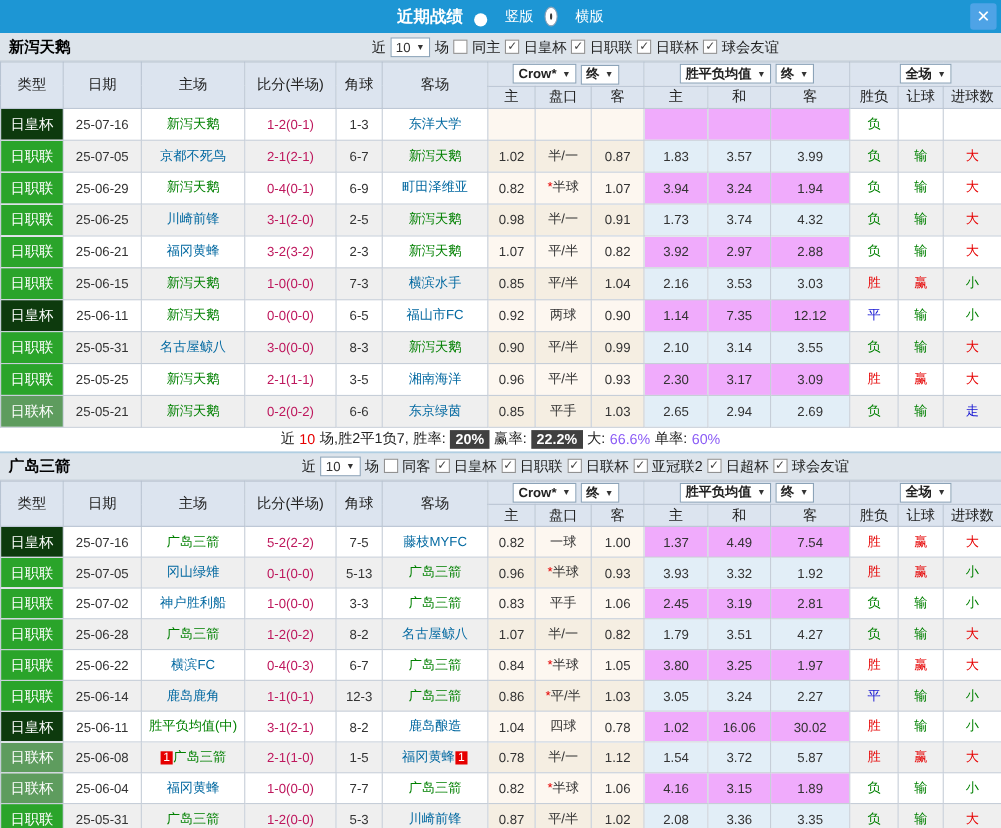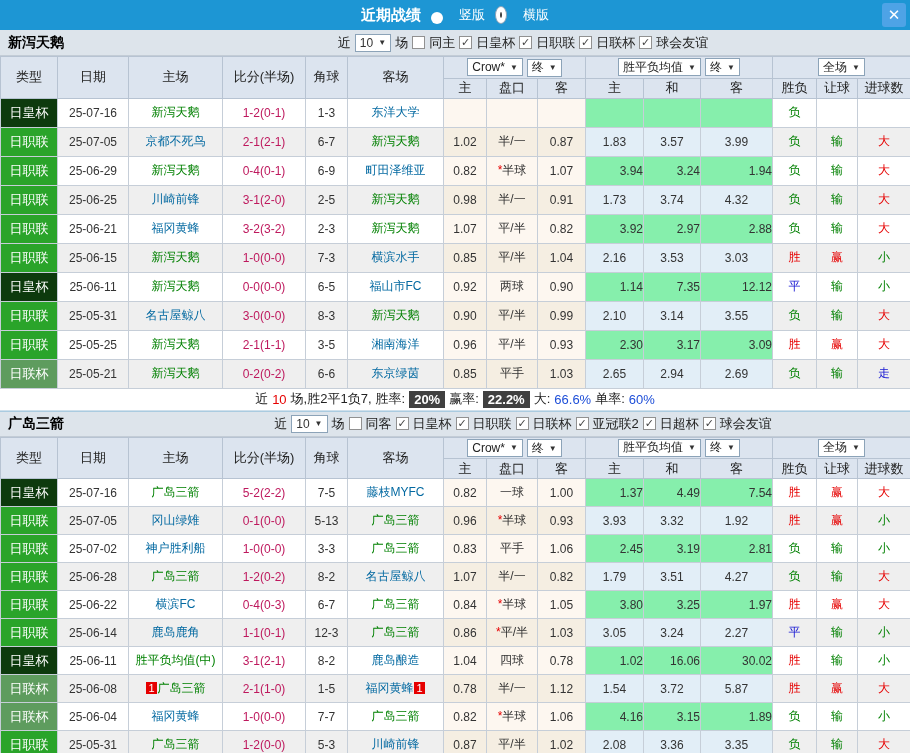--- a/index.html
+++ b/index.html
@@ -36,46 +36,46 @@
   }
   .sel .arr { font-size: 8px; color: #333; }
   .cb { width: 13px; height: 13px; border: 1px solid #919191; background: #fff; display: inline-flex;
         align-items: center; justify-content: center; font-size: 11px; line-height: 11px; color: #444; cursor: pointer; }
   .flabel { color: #222; }
   
   table { border-collapse: collapse; table-layout: fixed; width: 910px; font-size: 12px; }
   th, td { border: 1px solid #c6ced8; text-align: center; overflow: hidden; white-space: nowrap; }
   thead th { background: #dce4ef; font-weight: normal; font-size: 13px; color: #222; height: 20px; border-color: #b7c3d2; }
   thead .ghead { padding: 1px 0; }
-  thead .ghead .sel { margin: 0 2px; }
+  thead .ghead .sel { margin: 0 2px; font-weight: bold; }
   tbody tr { height: 29px; }
   .t2 tbody tr { height: 28px; }
   tbody tr.even td { background: #efefef; }
   tbody tr.odd  td { background: #ffffff; }
   td.c-type { color: #fff; font-size: 13px; }
   td.tk-cup   { background: #0d3a0d !important; }
   td.tk-lg    { background: #2aa42a !important; }
   td.tk-lcup  { background: #5e9c5e !important; }
   tr.odd  td.c-odds { background: #fdf7f0; }
   tr.even td.c-odds { background: #f5eee2; }
-  tr.odd  td.c-avg  { background: #86efac; text-align: right; }
+  tr.odd  td.c-avg  { background: #f0abfc; }
   tr.even td.c-avg  { background: #e2eef7; }
   .team-green { color: #008000; }
   .team-plain { color: #0369a1; }
   .score { color: #be185d; }
   .res-r { color: #e60000; } .res-g { color: #008000; } .res-b { color: #1414d2; }
   .star { color: #e60000; }
   .badge1 { background: #e60000; color: #fff; font-size: 11px; padding: 0 2px; margin: 0 1px; }
   
   .summary {
     height: 22px; display: flex; align-items: center; justify-content: center; gap: 4px;
     font-size: 13px; color: #222; background: #fff; border-bottom: 1px solid #cfe0ec;
   }
   .summary .red { color: #e60000; }
-  .summary .blue { color: #1d4ed8; }
+  .summary .blue { color: #8b5cf6; }
   .gbadge { background: #404040; color: #fff; font-weight: bold; padding: 1px 5px; }
 </style>
 </head>
 <body>
 
 <div class="titlebar">
   <span class="title">近期战绩</span>
   <span class="radio-opt">
     <span class="radio"></span>
     <span>竖版</span>

